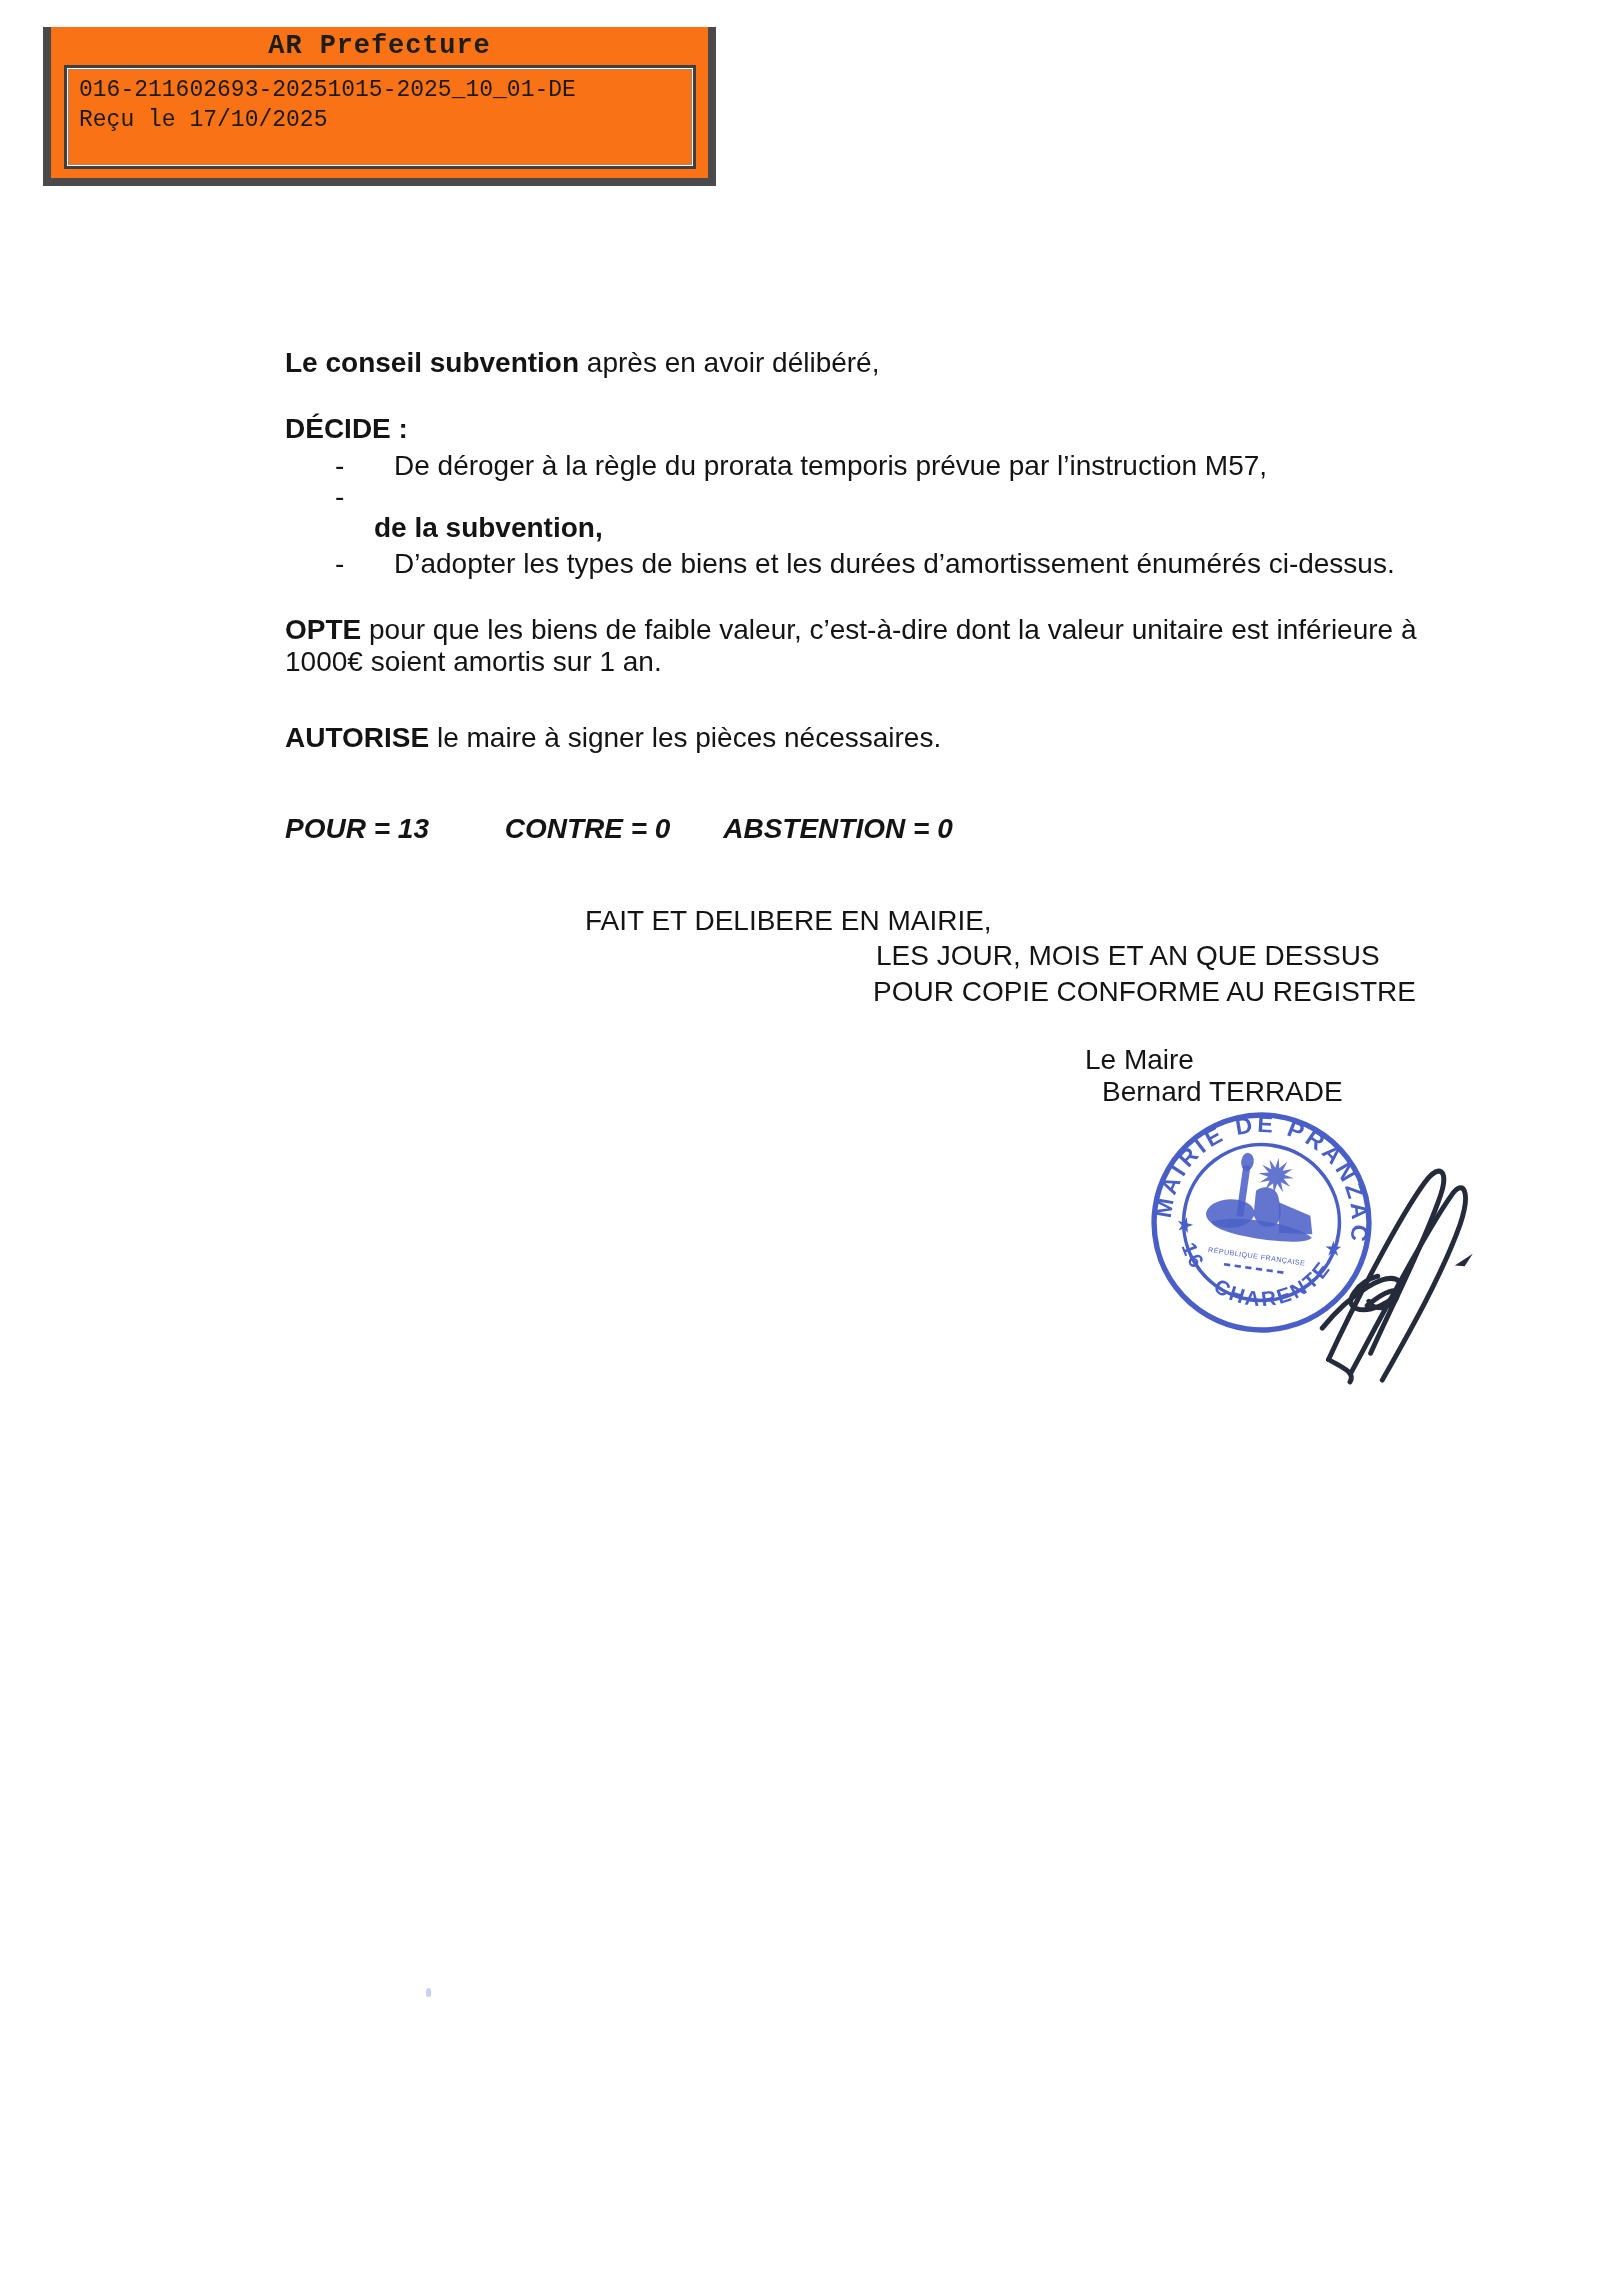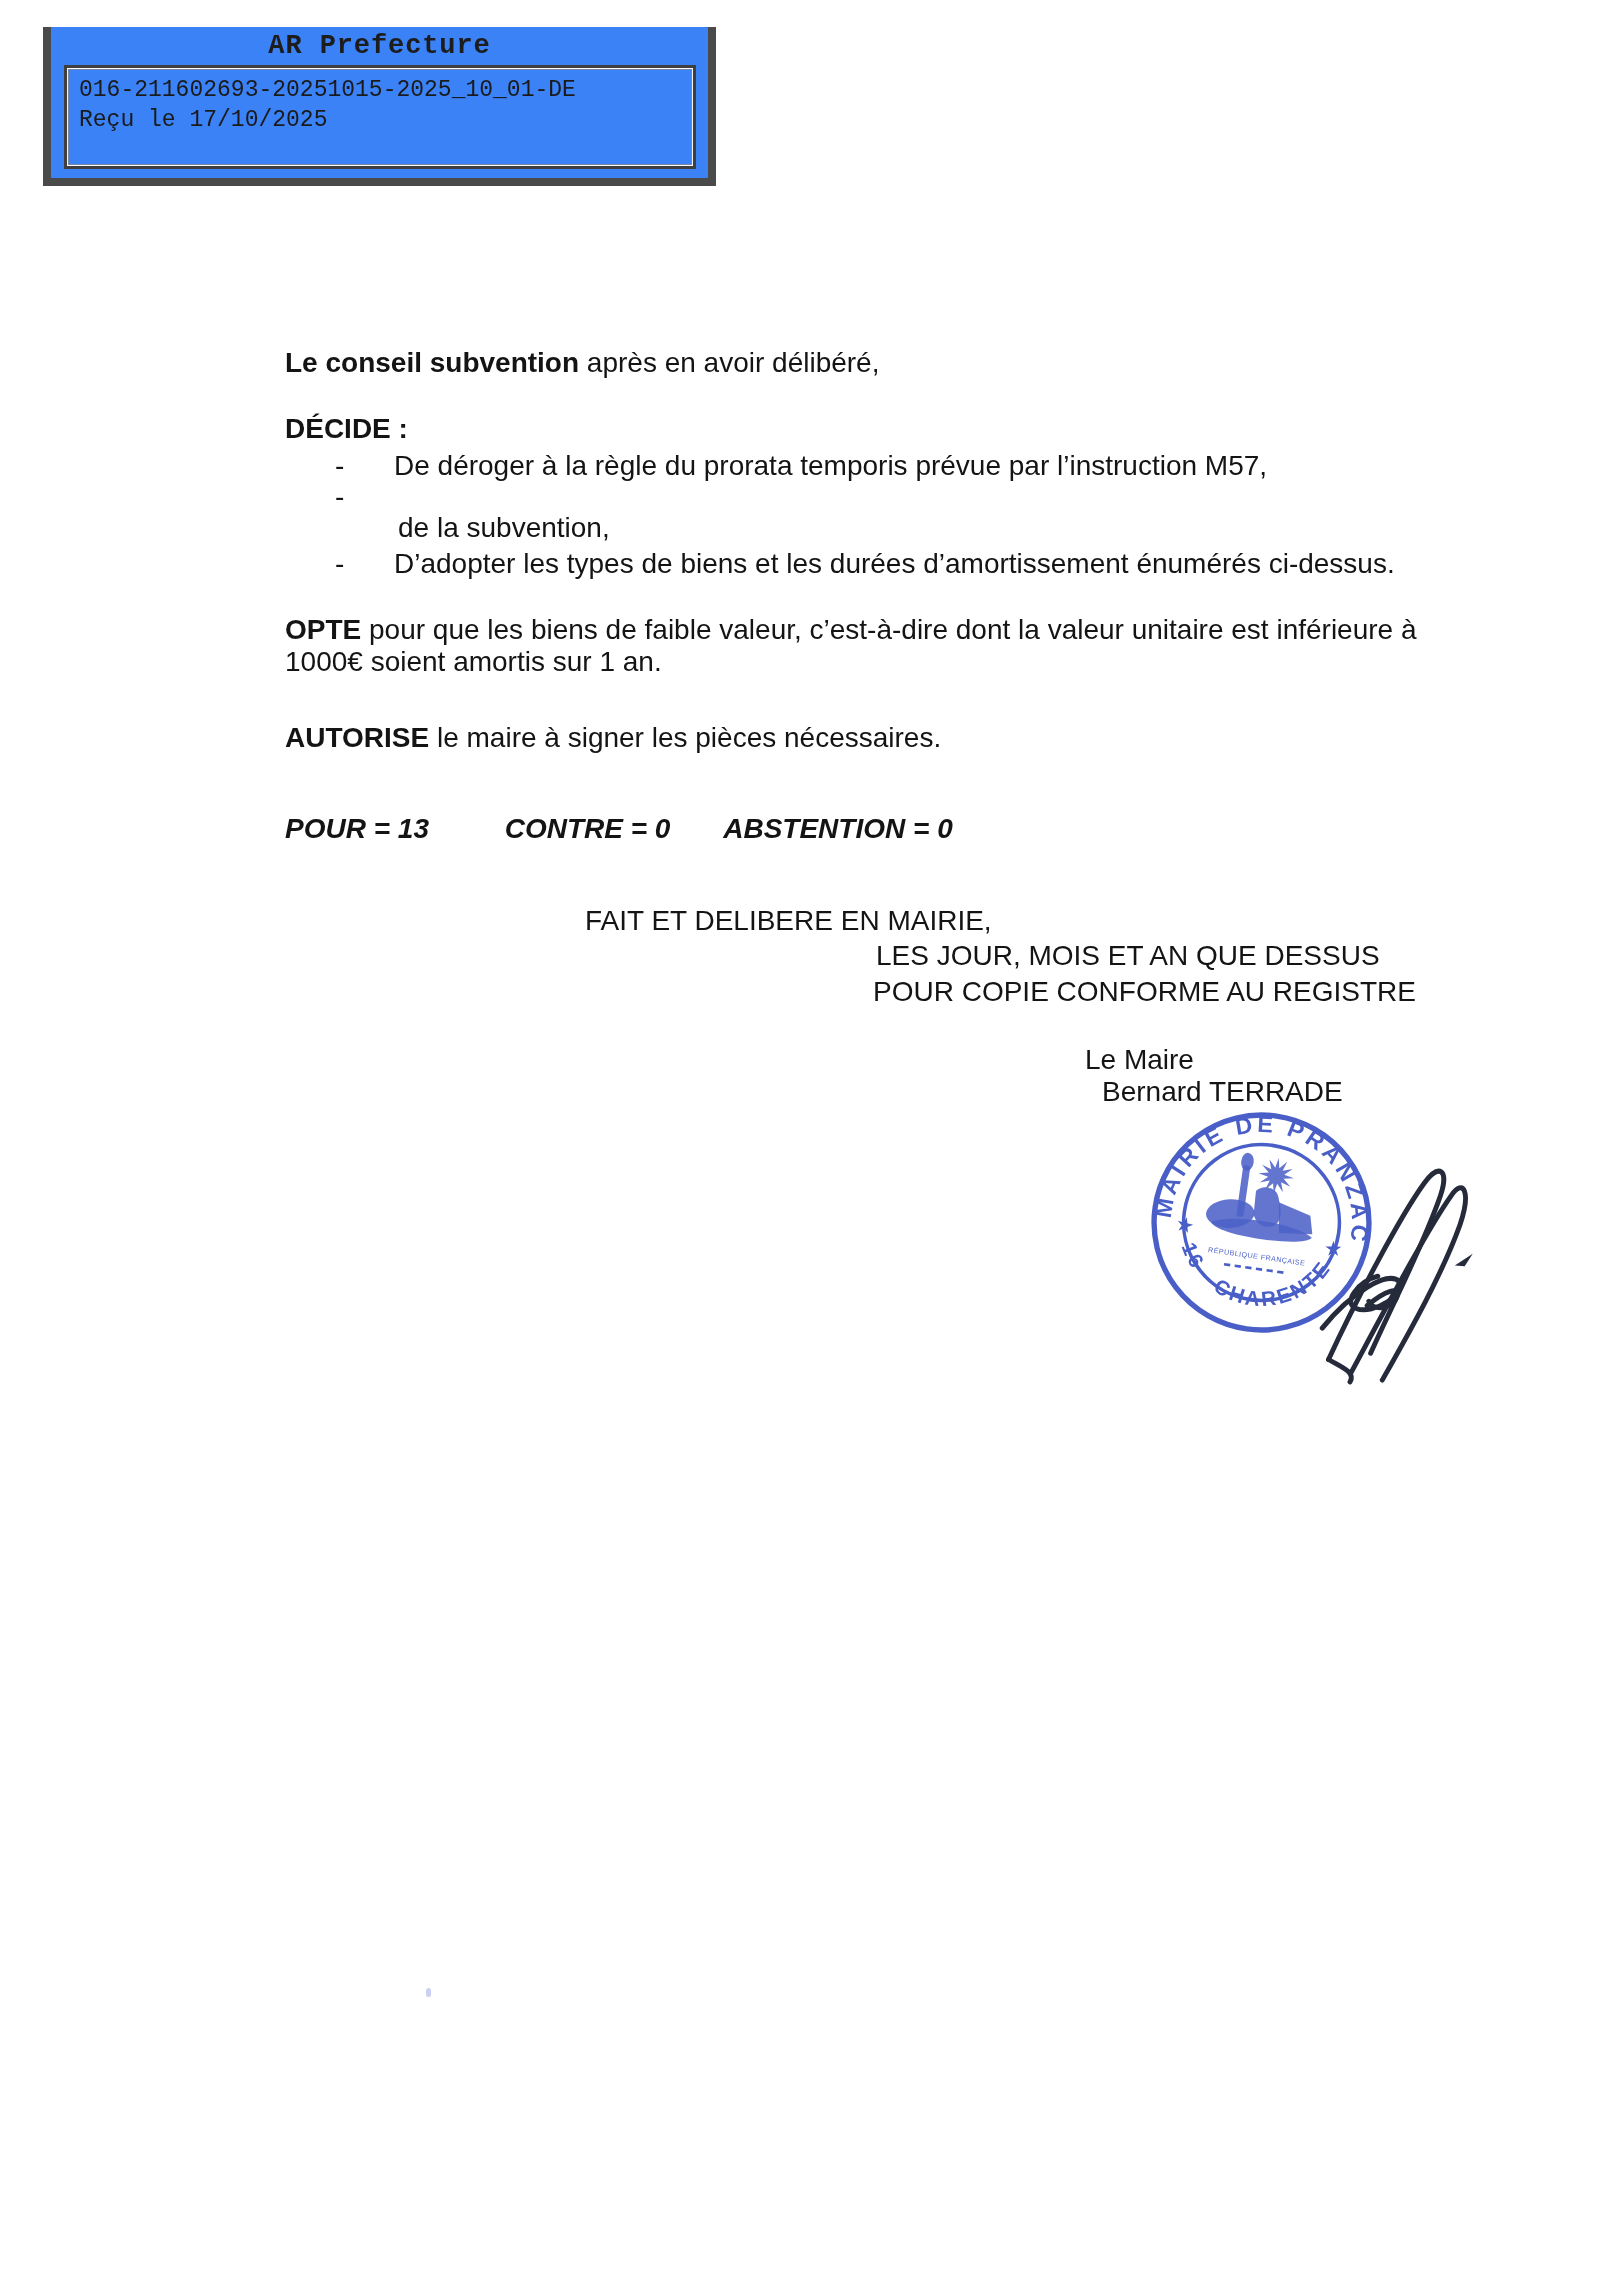--- a/index.html
+++ b/index.html
@@ -12,21 +12,21 @@
     color:#151515;
   }
   
   .ar-frame{
     position:absolute;left:43px;top:27px;
     width:673px;height:159px;
     border-left:8px solid #4a4a4a;
     border-right:8px solid #4a4a4a;
     border-bottom:8px solid #4a4a4a;
     box-sizing:border-box;
-    background:#3b82f6;
+    background:#f97316;
   }
   .ar-title{
     position:absolute;top:3.6px;left:0;right:0;
     text-align:center;
     font-family:"Liberation Mono","DejaVu Sans Mono",monospace;
     font-weight:bold;font-size:27px;letter-spacing:0.9px;color:#1d1d1d;
     white-space:nowrap;
   }
   .ar-box{
     position:absolute;left:12.5px;right:12.5px;top:38px;bottom:9px;
@@ -64,21 +64,21 @@
   <div class="line" style="left:285px;top:347px;">
     <span class="b">Le conseil subvention</span><span> après en avoir délibéré,</span>
   </div>
 
   <div class="line b" style="left:285px;top:413px;">DÉCIDE :</div>
 
   <div class="line" style="left:335px;top:450px;">-</div>
   <div class="line" style="left:394px;top:450px;">De déroger à la règle du prorata temporis prévue par l’instruction M57,</div>
 
   <div class="line" style="left:335px;top:481px;">-</div>
-  <div class="line" style="left:398px;top:512px;">de la subvention,</div>
+  <div class="line" style="left:374px;top:512px;font-weight:bold;">de la subvention,</div>
 
   <div class="line" style="left:335px;top:548px;">-</div>
   <div class="line" style="left:394px;top:548px;text-align:right;">D’adopter les types de biens et les durées d’amortissement énumérés ci-dessus.</div>
 
   <div class="line" style="left:285px;top:614px;">
     <span class="b">OPTE</span><span> pour que les biens de faible valeur, c’est-à-dire dont la valeur unitaire est inférieure à</span>
   </div>
   <div class="line" style="left:285px;top:646px;">1000€ soient amortis sur 1 an.</div>
 
   <div class="line" style="left:285px;top:722px;">

